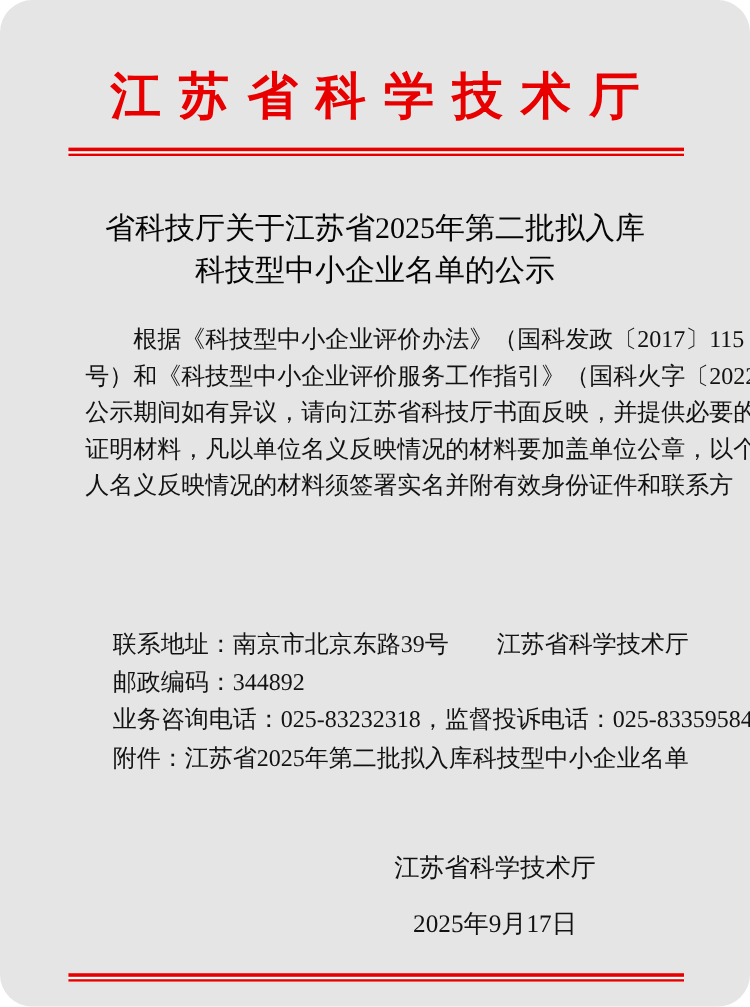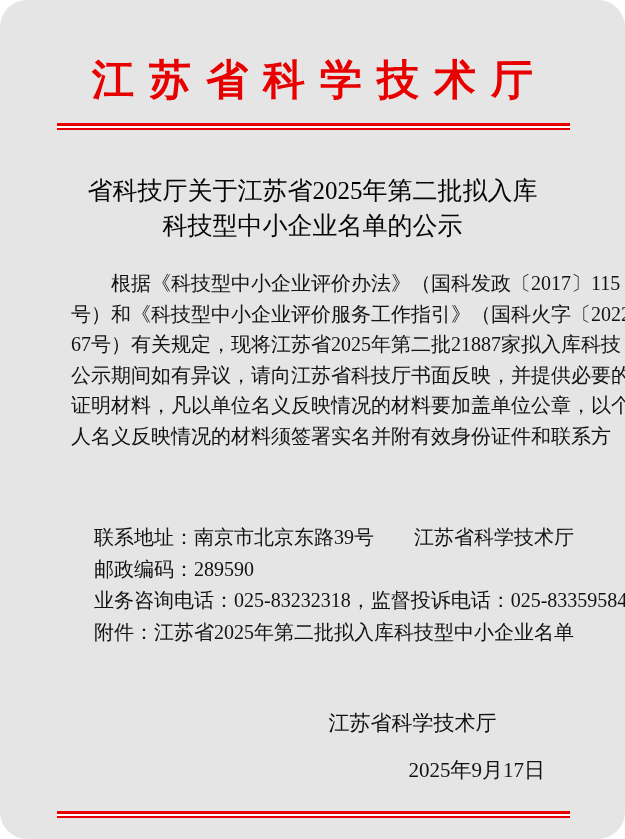--- a/index.html
+++ b/index.html
@@ -98,49 +98,47 @@
     text-align: center;
     font-size: 21px;
     color: #121212;
   }
   .sign-name {
     white-space: nowrap;
   }
   .sign-date {
     margin-top: 19px;
     white-space: nowrap;
-    text-align: right;
   }
 </style>
 </head>
 <body>
 
 <div class="page">
 
   <div class="letterhead">江苏省科学技术厅</div>
 
   <div class="red-rule top"></div>
 
   <h1 class="doc-title">
     <div>省科技厅关于江苏省2025年第二批拟入库</div>
     <div>科技型中小企业名单的公示</div>
   </h1>
 
   <div class="body-block">
     <div class="body-line indent">根据《科技型中小企业评价办法》（国科发政〔2017〕115</div>
     <div class="body-line">号）和《科技型中小企业评价服务工作指引》（国科火字〔2022〕</div>
-    <div class="body-line">67号）有关规定，现将江苏省2025年第二批21887家拟入库科技</div>
     <div class="body-line">公示期间如有异议，请向江苏省科技厅书面反映，并提供必要的</div>
     <div class="body-line">证明材料，凡以单位名义反映情况的材料要加盖单位公章，以个</div>
     <div class="body-line">人名义反映情况的材料须签署实名并附有效身份证件和联系方</div>
   </div>
 
   <div class="contact-block">
     <div class="contact-line">联系地址：南京市北京东路39号　　江苏省科学技术厅</div>
-    <div class="contact-line">邮政编码：289590</div>
+    <div class="contact-line">邮政编码：344892</div>
     <div class="contact-line">业务咨询电话：025-83232318，监督投诉电话：025-83359584</div>
     <div class="contact-line">附件：江苏省2025年第二批拟入库科技型中小企业名单</div>
   </div>
 
   <div class="sign-block">
     <div class="sign-name">江苏省科学技术厅</div>
     <div class="sign-date">2025年9月17日</div>
   </div>
 
   <div class="red-rule bottom"></div>

